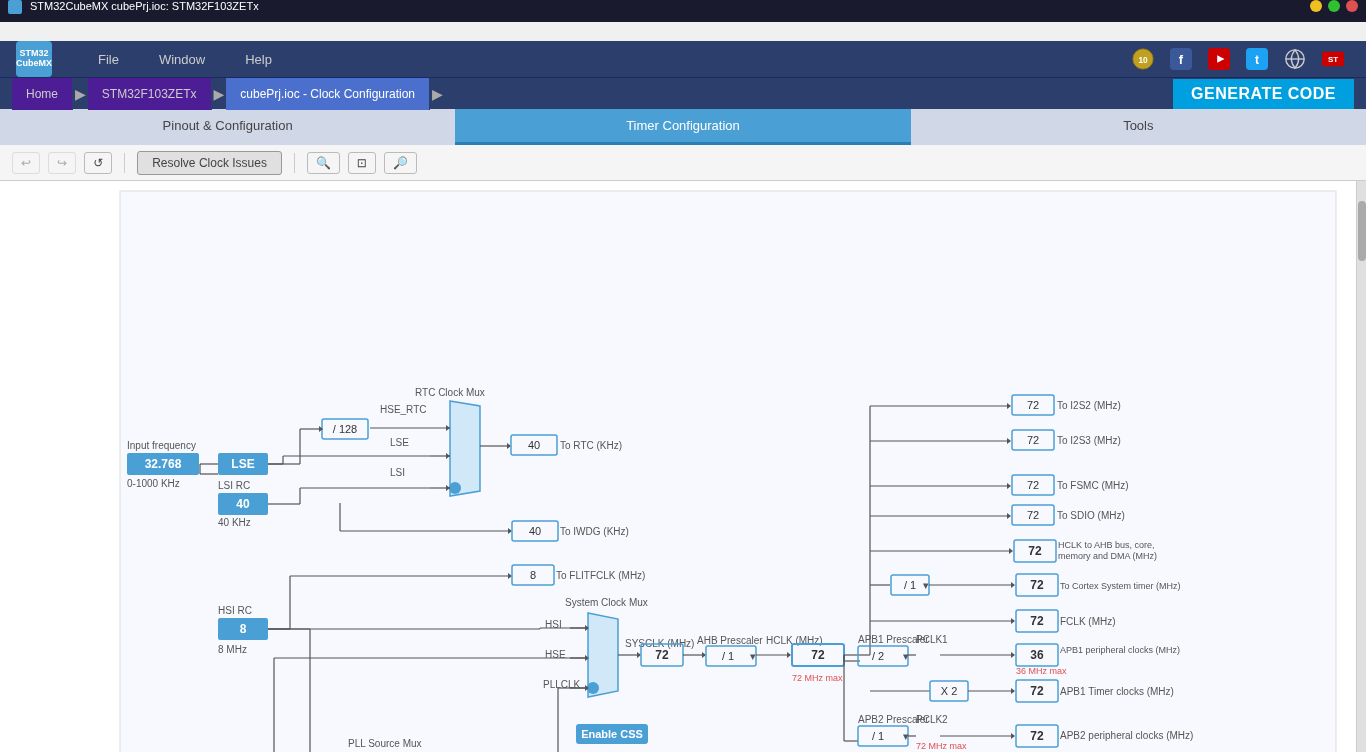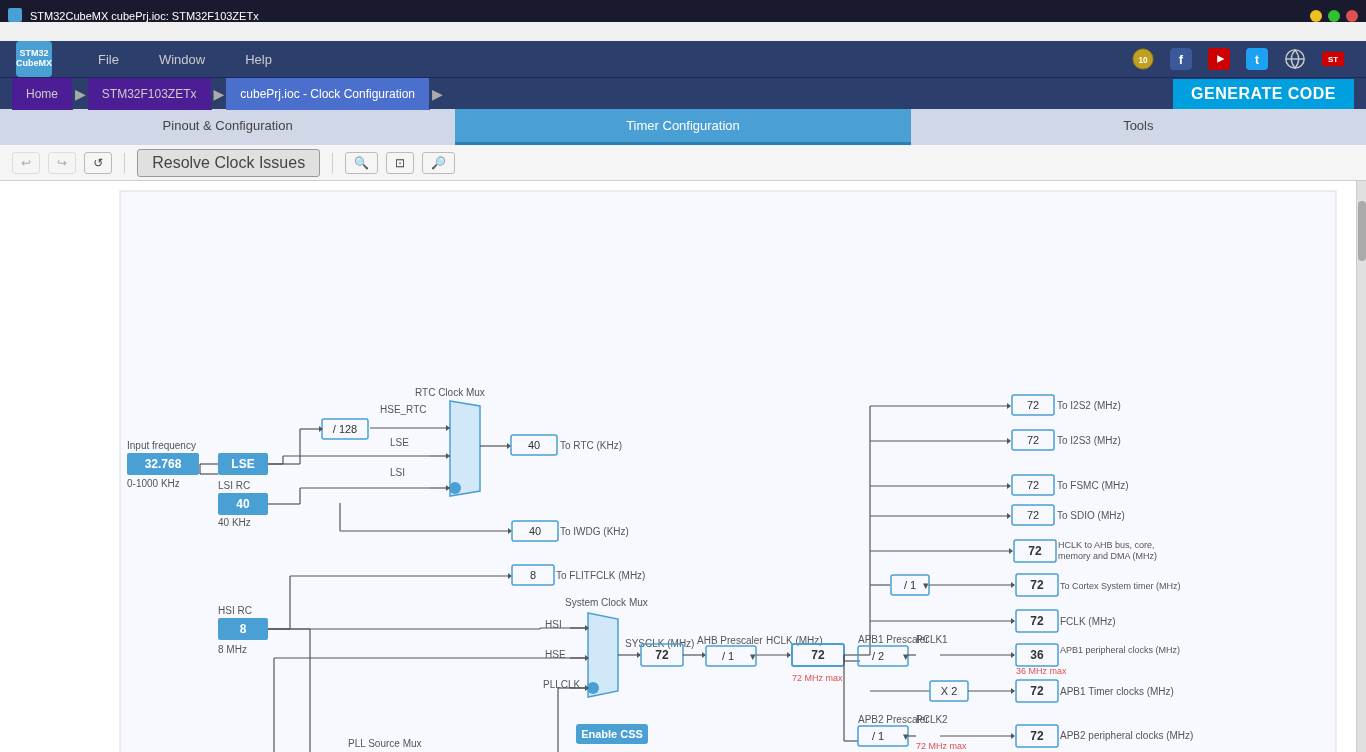--- a/index.html
+++ b/index.html
@@ -4,21 +4,21 @@
   <style>
     * { box-sizing: border-box; margin: 0; padding: 0; }
     body { font-family: 'Segoe UI', Arial, sans-serif; font-size: 12px; background: #f0f0f0; overflow: hidden; width: 1366px; height: 752px; }
 
     
     #titlebar {
       background: #1a1a2e;
       color: #fff;
       height: 22px;
       display: flex;
-      align-items: flex-end;
+      align-items: flex-start;
       padding: 0 8px;
       font-size: 11px;
     }
     #titlebar .title { flex: 1; }
     #titlebar .win-controls { display: flex; gap: 6px; }
     #titlebar .win-btn { width: 12px; height: 12px; border-radius: 50%; cursor: pointer; }
     #titlebar .win-min { background: #f0c020; }
     #titlebar .win-max { background: #30c030; }
     #titlebar .win-close { background: #e05050; }
 
@@ -135,21 +135,21 @@
       font-size: 12px;
       color: #444;
       display: flex; align-items: center; gap: 4px;
     }
     .tool-btn.disabled { color: #aaa; border-color: #ddd; cursor: default; }
     .resolve-btn {
       background: #e0e0e0;
       border: 1px solid #999;
       border-radius: 3px;
       padding: 4px 14px;
-      font-size: 16px;
+      font-size: 12px;
       cursor: pointer;
       color: #444;
     }
     .tool-sep { width: 1px; height: 20px; background: #ccc; margin: 0 4px; }
 
     
     #main {
       display: flex;
       height: calc(752px - 22px - 36px - 32px - 36px - 36px);
       background: #fff;

